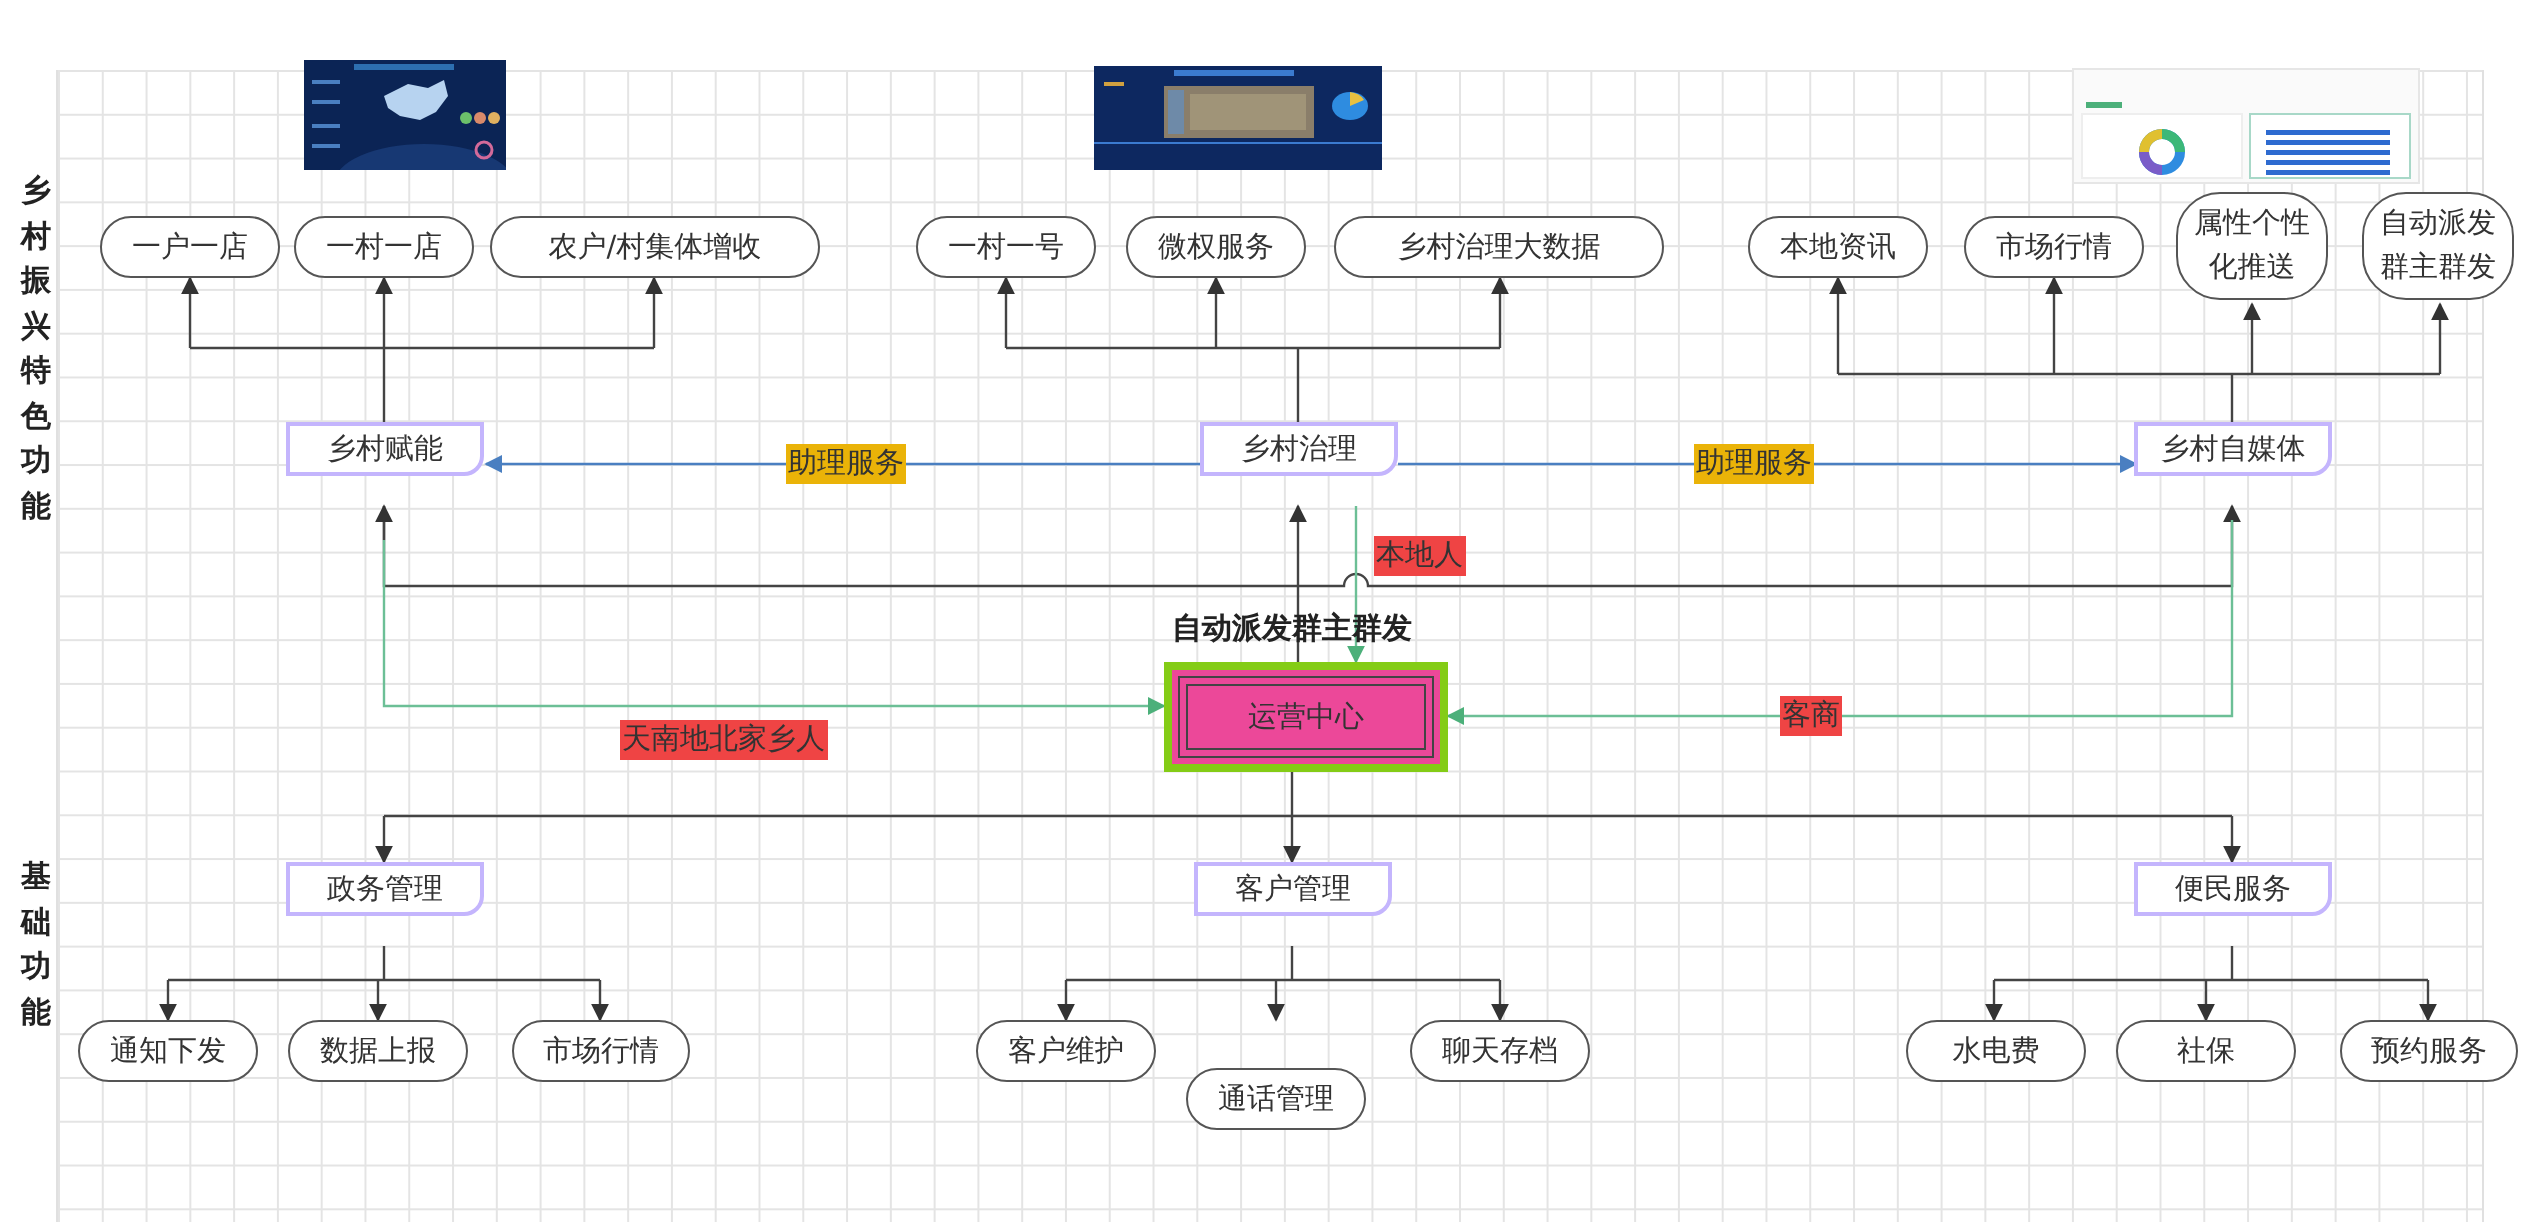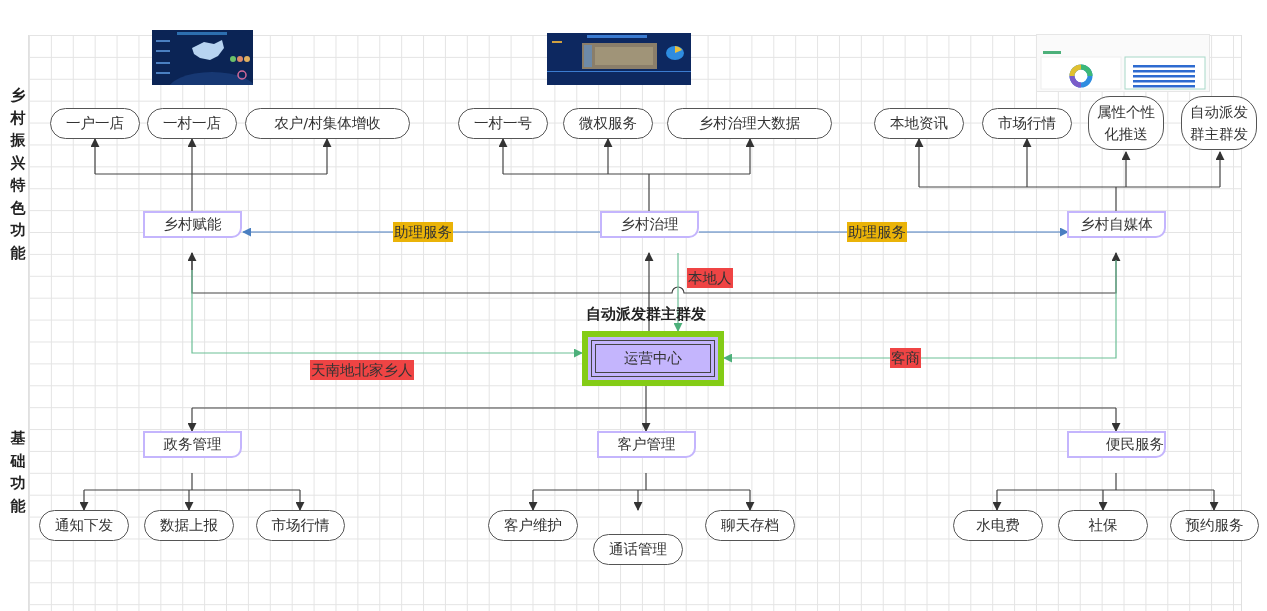--- a/index.html
+++ b/index.html
@@ -15,21 +15,21 @@
     border-left:1px solid #e0e0e0; border-right:1px solid #e0e0e0;
   }
   svg.wires { position:absolute; left:0; top:0; }
   .side-label { position:absolute; left:6px; width:24px; font-weight:bold; font-size:15px;
                 line-height:22.5px; color:#222; }
   .node { position:absolute; box-sizing:border-box; display:flex; align-items:center; justify-content:center;
           text-align:center; font-size:14.5px; color:#333; background:#fff; }
   .pill { border:1px solid #555; border-radius:16px; height:31px; }
   .pill.tall { height:54px; border-radius:22px; line-height:22px; padding:0 4px; }
   .box { border:2px solid #c4b5fd; border-radius:0 0 10px 0; height:27px; }
-  .center-outer { border:6px solid #84cc16; padding:3px; background:#c4b5fd; }
+  .center-outer { border:4px solid #84cc16; padding:3px; background:#ec4899; }
   .center-mid { border:1px solid #444; width:100%; height:100%; box-sizing:border-box; padding:3px; }
   .center-inner { border:1px solid #444; width:100%; height:100%; box-sizing:border-box; display:flex;
                   align-items:center; justify-content:center; font-size:14.5px; }
   .platform-title { position:absolute; font-weight:bold; font-size:15px; color:#222; }
   .edge-label { position:absolute; font-size:14.5px; color:#333; background:#eab308; padding:0 1px; line-height:20px; }
   .edge-label.green { background:#ef4444; }
   .thumb { position:absolute; overflow:hidden; }
 </style>
 </head>
 <body>
@@ -223,21 +223,21 @@
     </div>
   </div>
 </div>
 
 <div class="node box" style="left:143px;top:431px;width:99px;">
   <span>政务管理</span>
   </div>
 <div class="node box" style="left:597px;top:431px;width:99px;">
   <span>客户管理</span>
   </div>
-<div class="node box" style="left:1067px;top:431px;width:99px;justify-content:flex-end;">
+<div class="node box" style="left:1067px;top:431px;width:99px;">
   <span>便民服务</span>
   </div>
 
 <div class="node pill" style="left:39px;top:510px;width:90px;">
   <span>通知下发</span>
   </div>
 <div class="node pill" style="left:144px;top:510px;width:90px;">
   <span>数据上报</span>
   </div>
 <div class="node pill" style="left:256px;top:510px;width:89px;">

